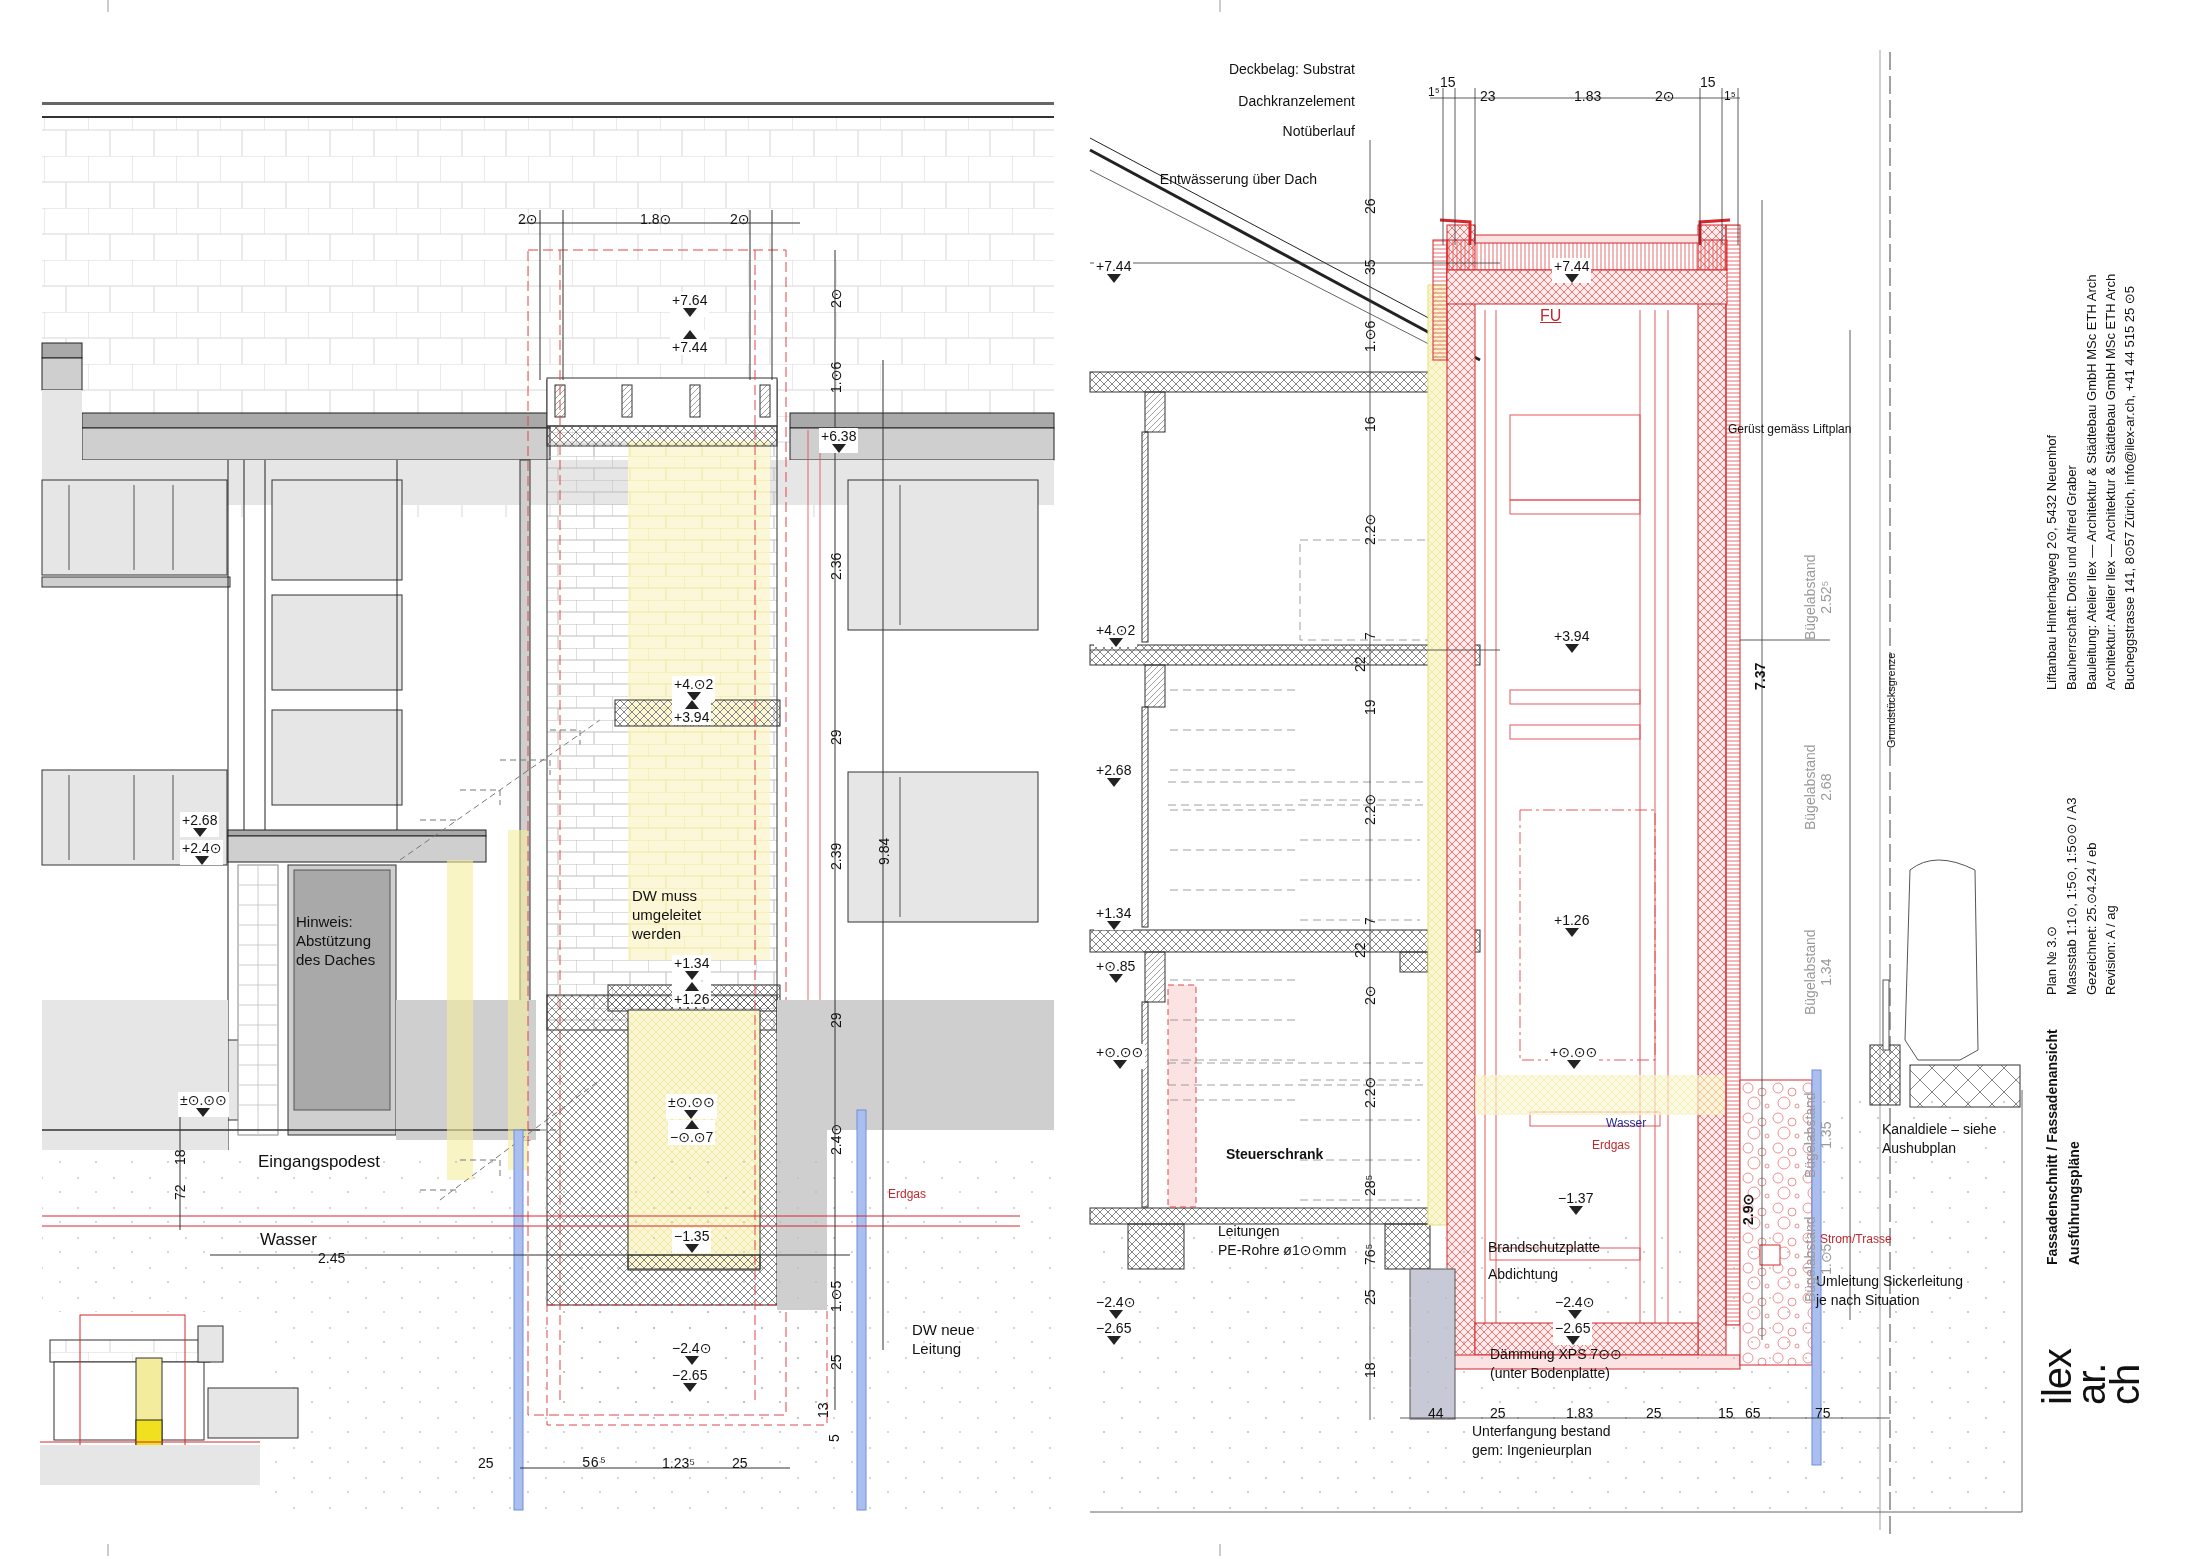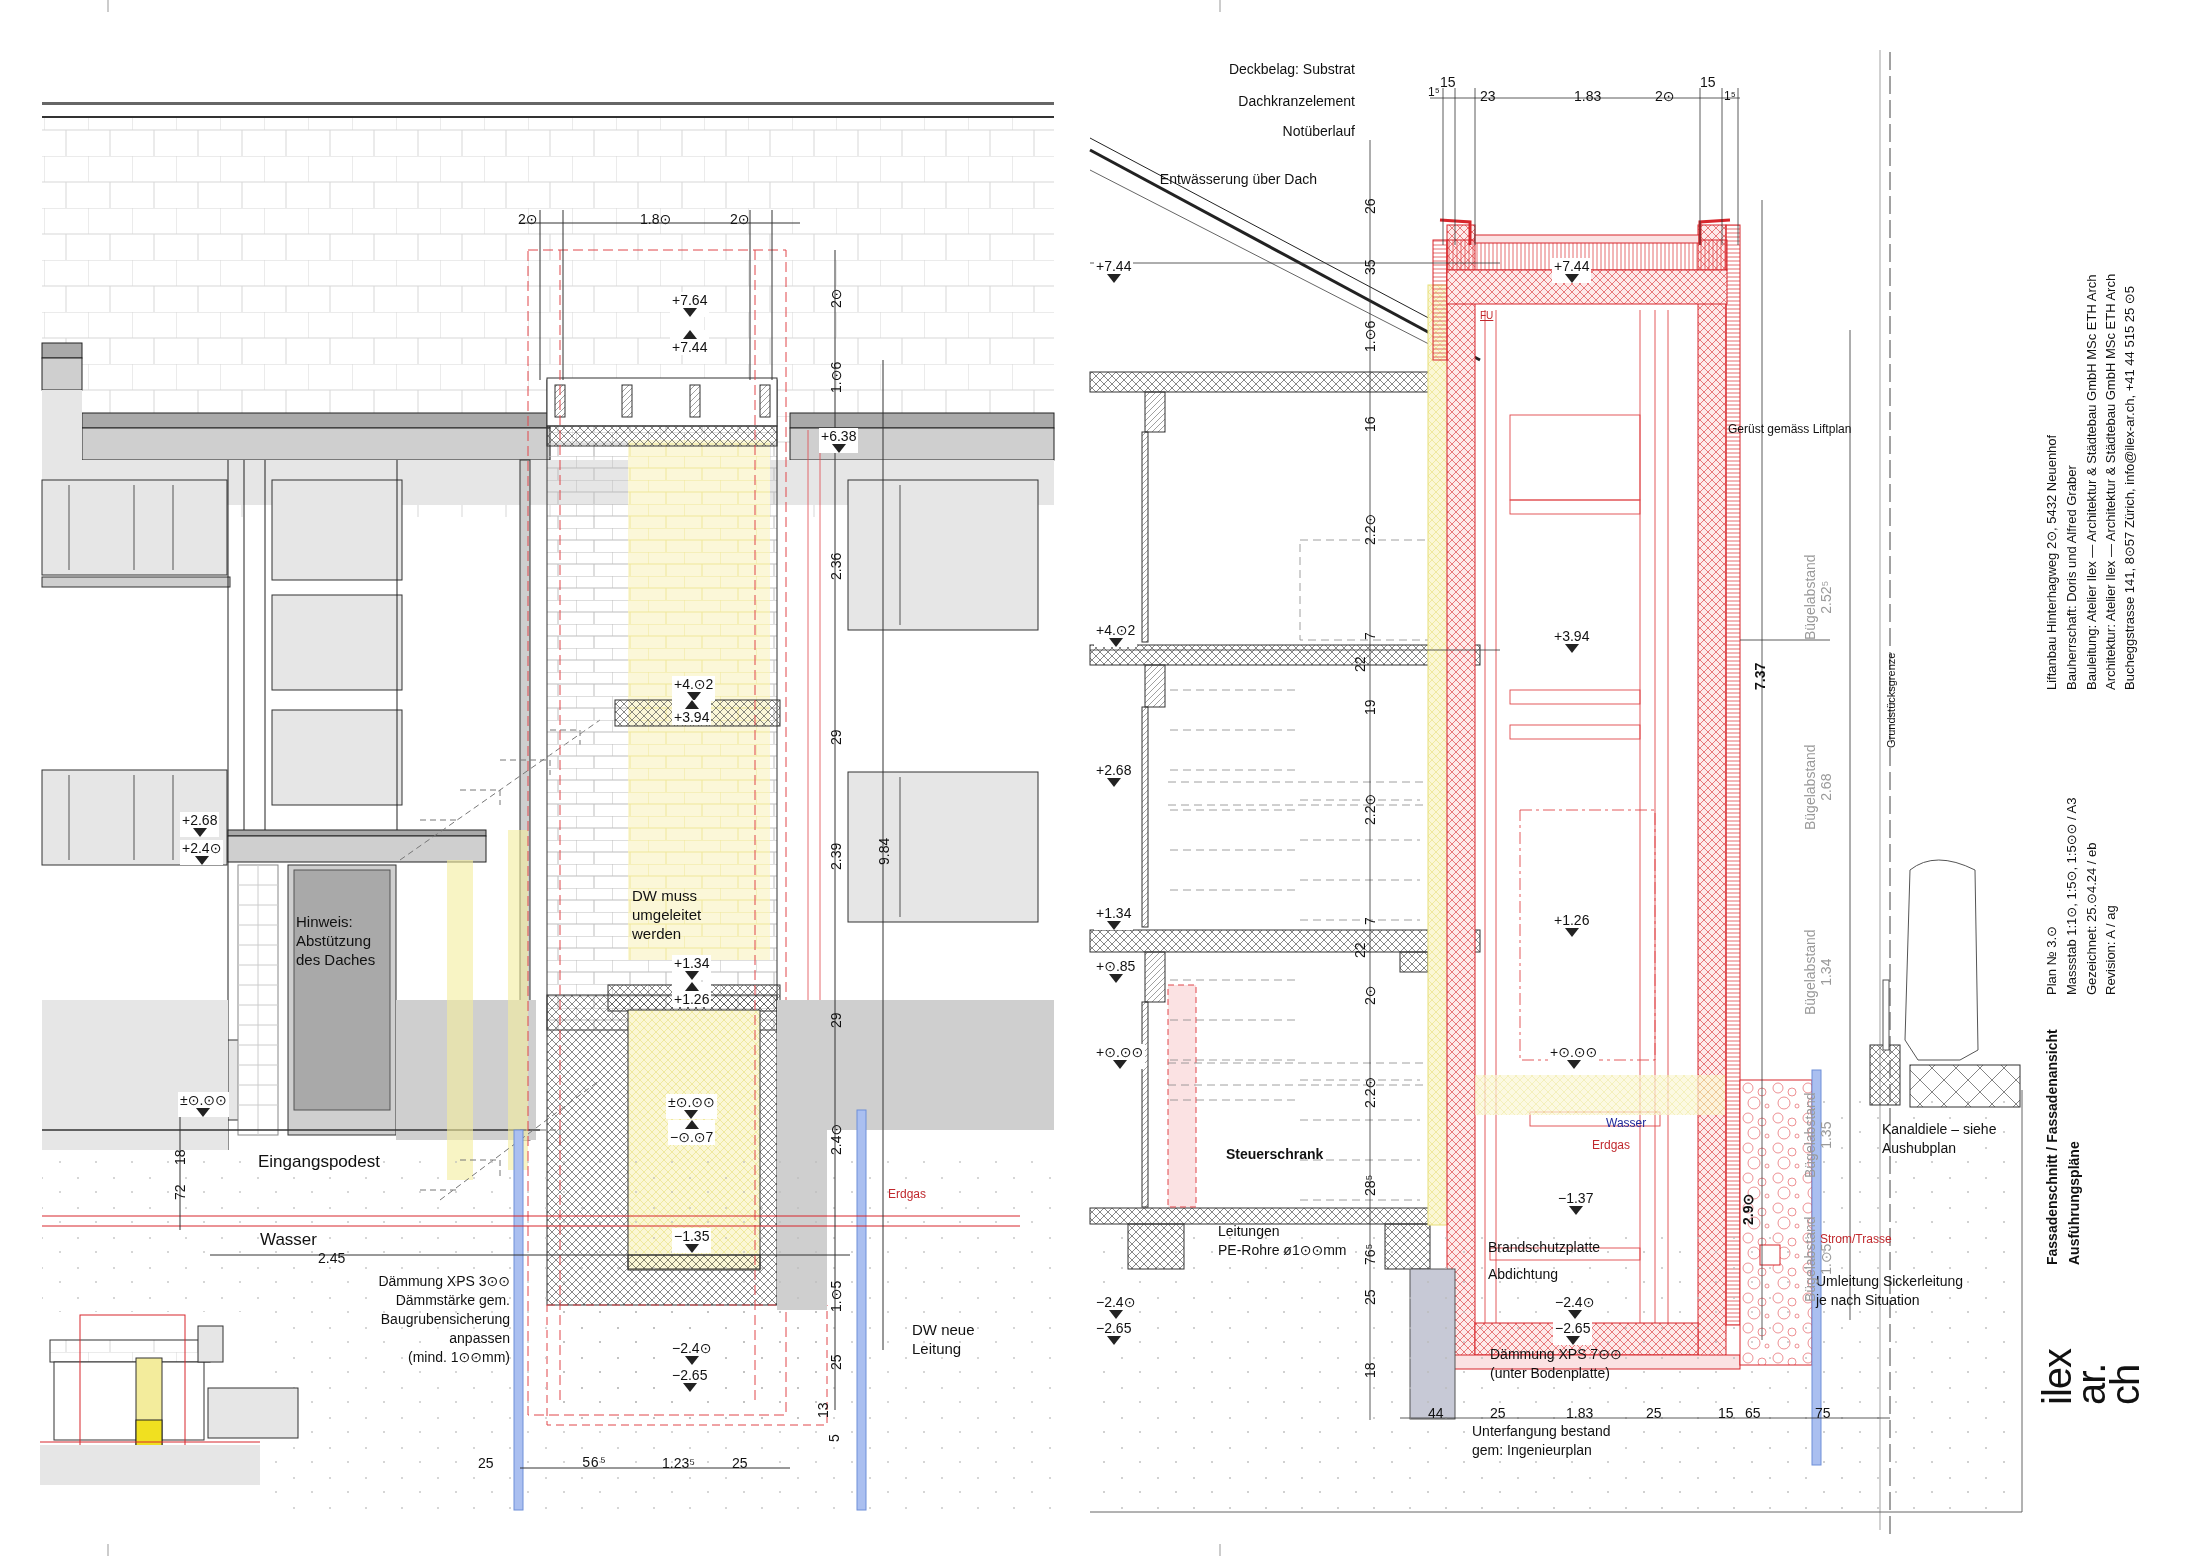--- a/index.html
+++ b/index.html
@@ -369,25 +369,20 @@
 <div class="dim" style="left:732px;top:1455px;">25</div>
 
 <div class="lbl ml" style="left:296px;top:912px;">Hinweis:
 Abstützung
 des Daches</div>
 <div class="lbl ml" style="left:632px;top:886px;">DW muss
 umgeleitet
 werden</div>
 <div class="lbl" style="left:258px;top:1152px;font-size:17px;">Eingangspodest</div>
 <div class="lbl" style="left:260px;top:1230px;font-size:17px;">Wasser</div>
-<div class="lbl ml right" style="left:310px;top:1272px;width:200px;font-size:14px;">Dämmung XPS 3⊙⊙
-Dämmstärke gem.
-Baugrubensicherung
-anpassen
-(mind. 1⊙⊙mm)</div>
 <div class="lbl ml" style="left:912px;top:1320px;">DW neue
 Leitung</div>
 <div class="lbl red" style="left:888px;top:1185px;">Erdgas</div>
 
 <div class="lbl right" style="left:1100px;top:60px;width:255px;font-size:14px;">Deckbelag: Substrat</div>
 <div class="lbl right" style="left:1100px;top:92px;width:255px;font-size:14px;">Dachkranzelement</div>
 <div class="lbl right" style="left:1100px;top:122px;width:255px;font-size:14px;">Notüberlauf</div>
 <div class="lbl right" style="left:1052px;top:170px;width:265px;font-size:14px;">Entwässerung über Dach</div>
 <div class="lbl" style="left:1728px;top:420px;font-size:12px;">Gerüst gemäss Liftplan</div>
 <div class="lbl" style="left:1226px;top:1145px;font-size:14px;font-weight:bold;">Steuerschrank</div>
@@ -399,21 +394,21 @@
 (unter Bodenplatte)</div>
 <div class="lbl ml" style="left:1472px;top:1422px;font-size:14px;">Unterfangung bestand
 gem: Ingenieurplan</div>
 <div class="lbl ml" style="left:1882px;top:1120px;font-size:14px;">Kanaldiele – siehe
 Aushubplan</div>
 <div class="lbl ml" style="left:1816px;top:1272px;font-size:14px;">Umleitung Sickerleitung
 je nach Situation</div>
 <div class="lbl blue" style="left:1606px;top:1114px;">Wasser</div>
 <div class="lbl red" style="left:1592px;top:1136px;">Erdgas</div>
 <div class="lbl red" style="left:1820px;top:1182px;margin-top:48px;">Strom/Trasse</div>
-<div class="lbl red" style="left:1480px;top:306px;font-size:10px;text-decoration:underline;">FU</div>
+<div class="lbl red" style="left:1540px;top:306px;font-size:16px;text-decoration:underline;">FU</div>
 <div class="lbl sm vert" style="left:1882px;top:748px;font-size:11px;">Grundstücksgrenze</div>
 
 <div class="lvl" style="left:1094px;top:258px;"><span>+7.44</span><i class="tri"></i></div>
 <div class="lvl" style="left:1552px;top:258px;"><span>+7.44</span><i class="tri"></i></div>
 <div class="lvl" style="left:1094px;top:622px;"><span>+4.⊙2</span><i class="tri"></i></div>
 <div class="lvl" style="left:1552px;top:628px;"><span>+3.94</span><i class="tri"></i></div>
 <div class="lvl" style="left:1094px;top:762px;"><span>+2.68</span><i class="tri"></i></div>
 <div class="lvl" style="left:1094px;top:905px;"><span>+1.34</span><i class="tri"></i></div>
 <div class="lvl" style="left:1552px;top:912px;"><span>+1.26</span><i class="tri"></i></div>
 <div class="lvl" style="left:1094px;top:958px;"><span>+⊙.85</span><i class="tri"></i></div>

